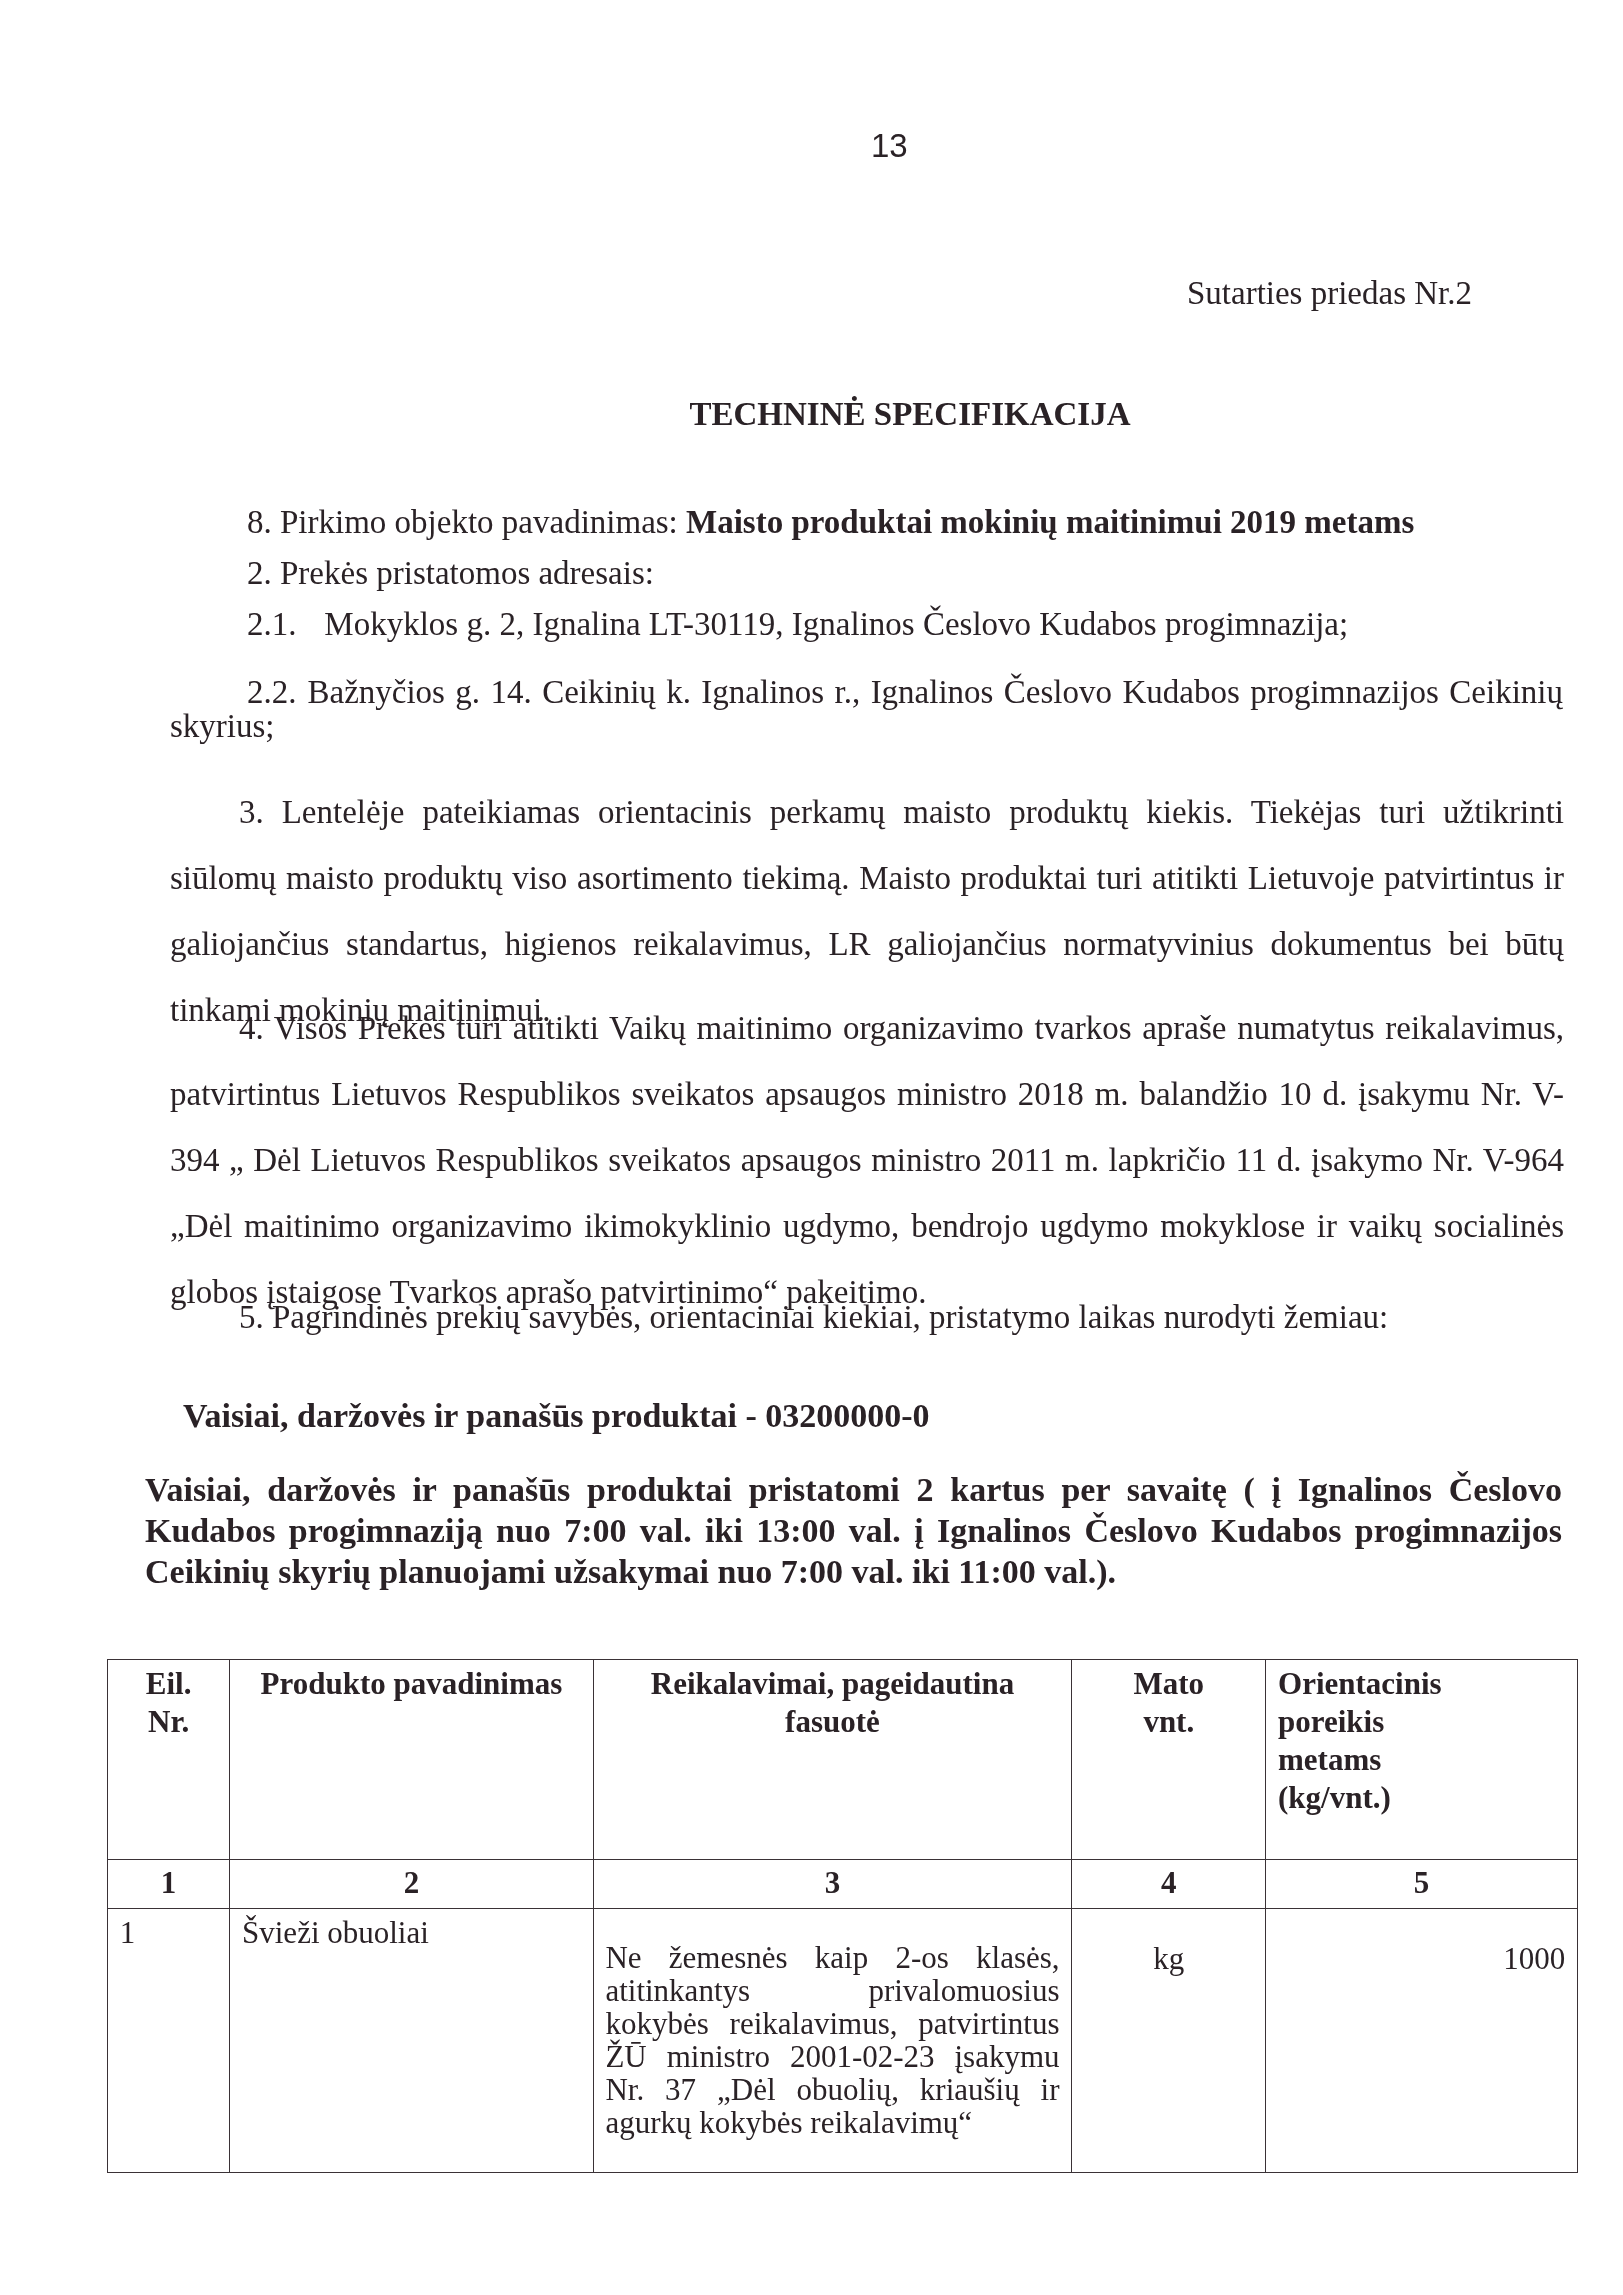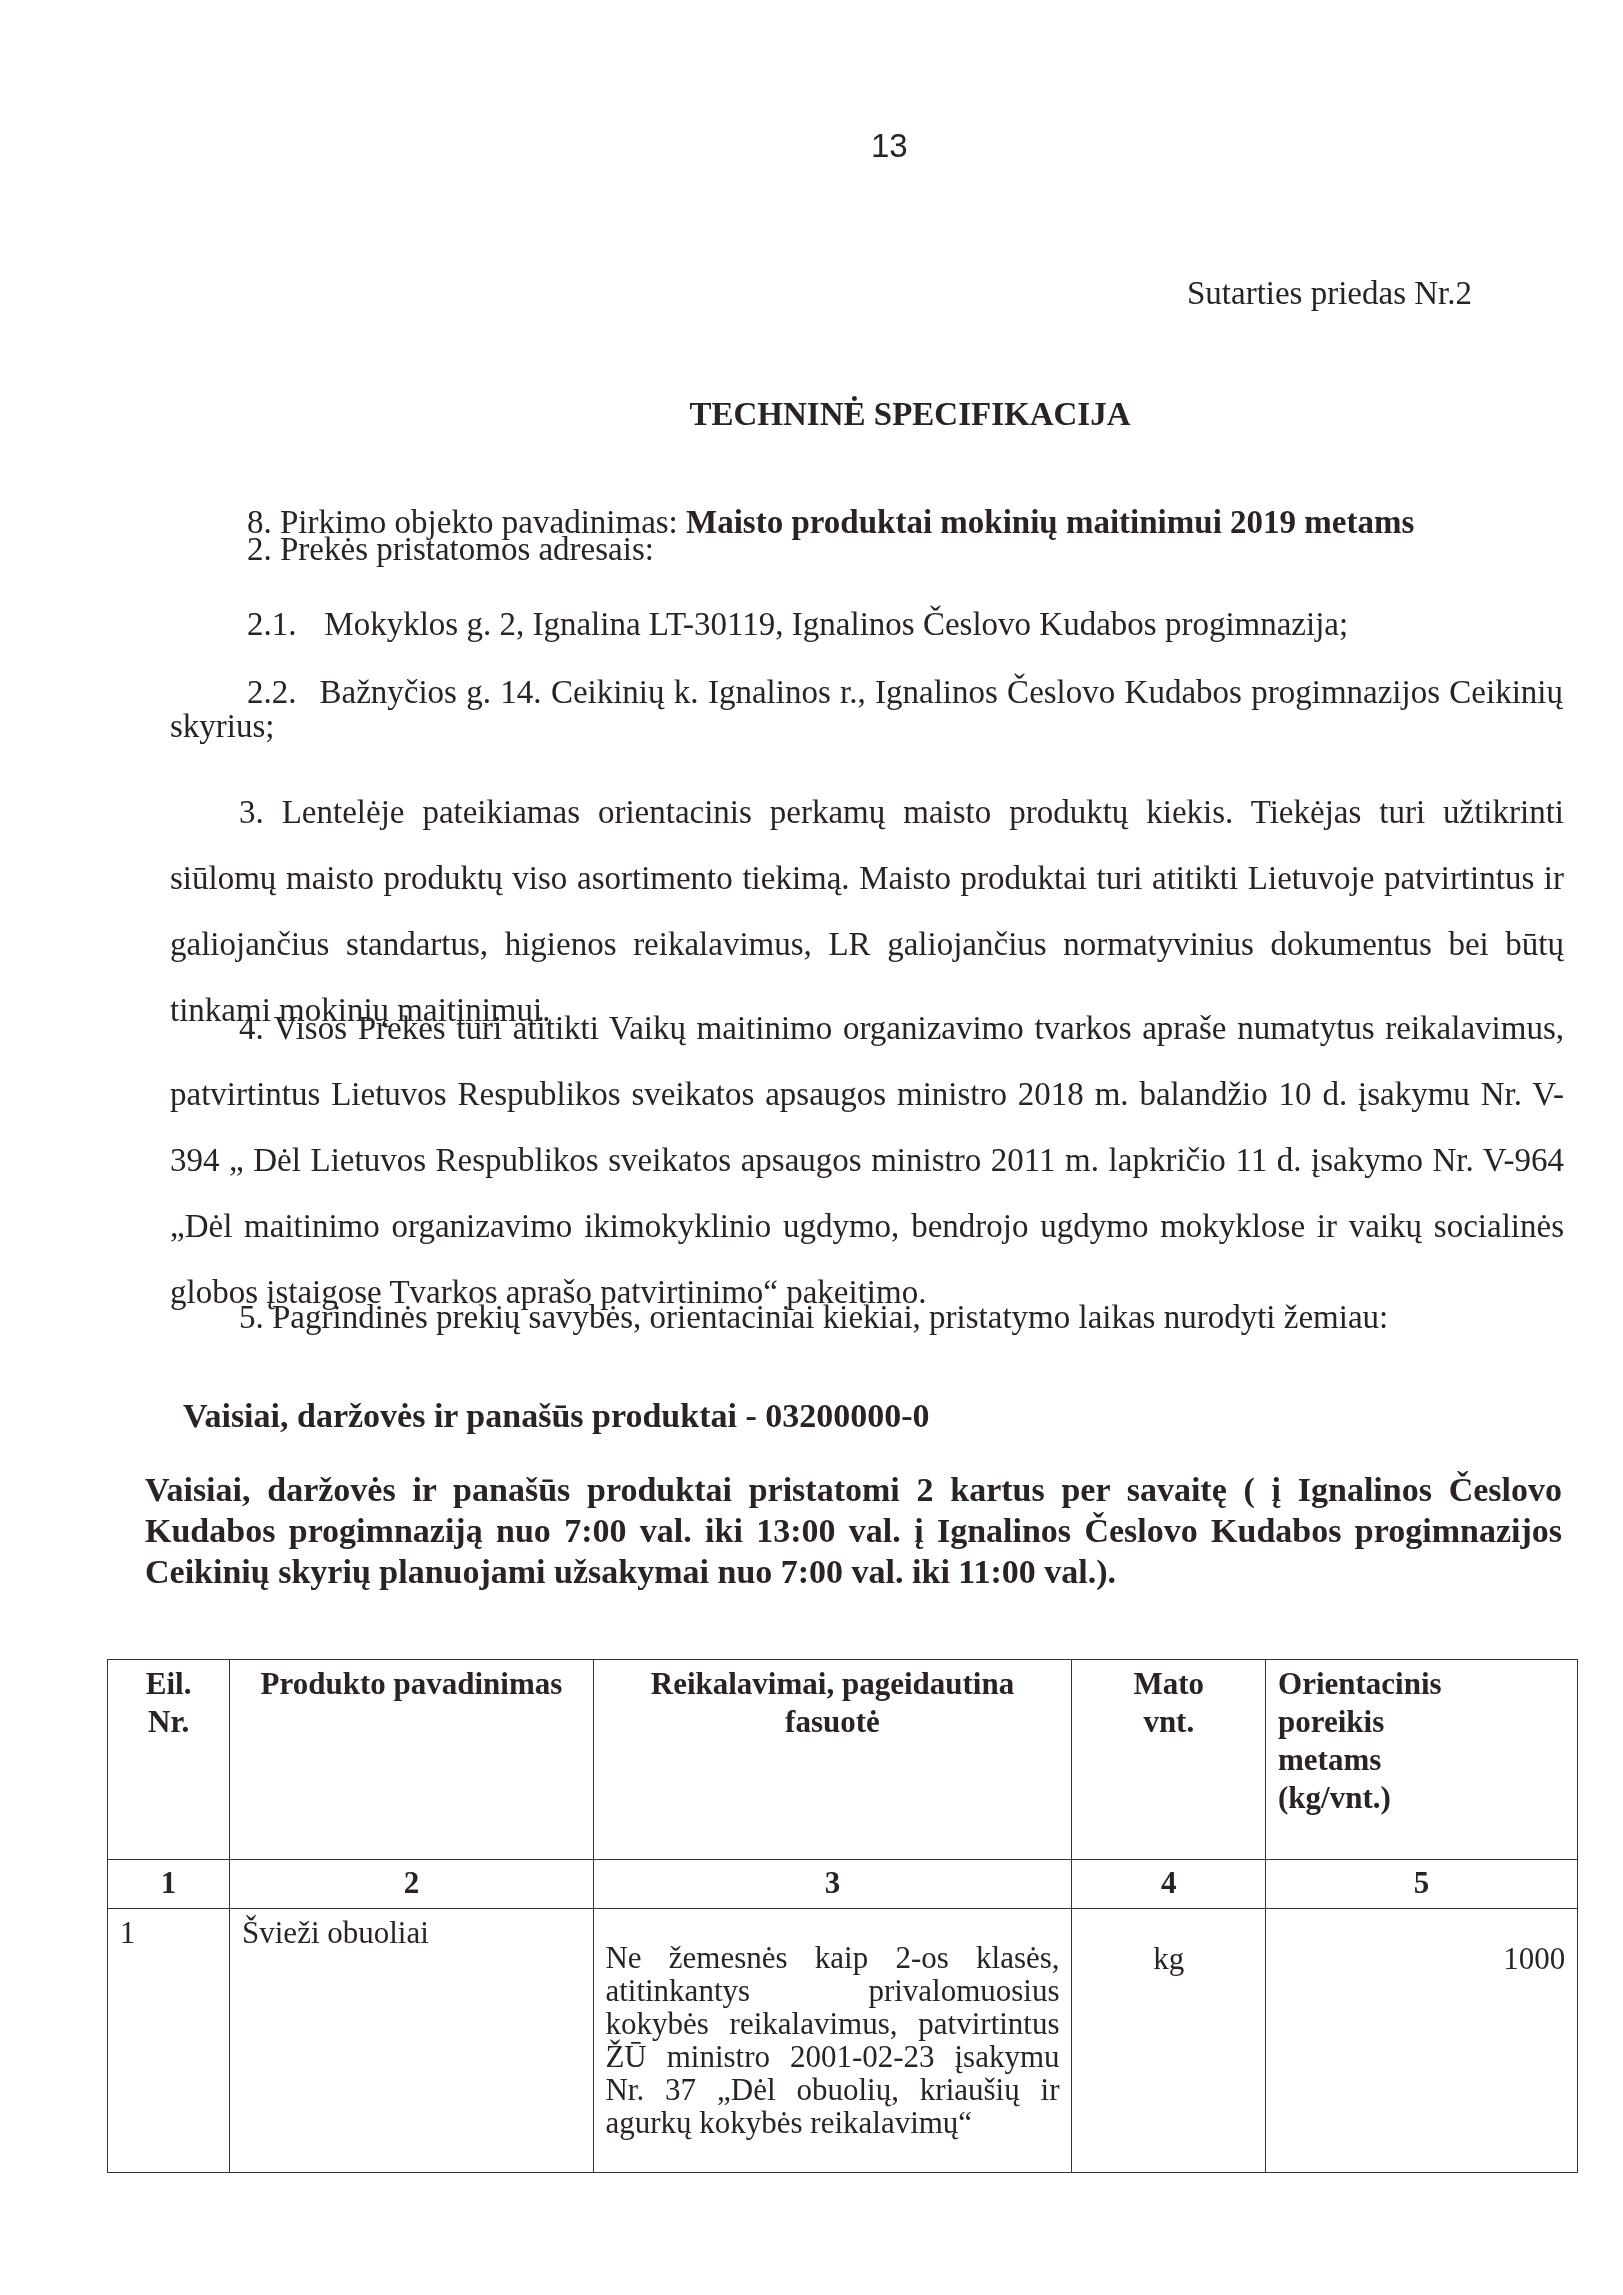--- a/index.html
+++ b/index.html
@@ -64,30 +64,30 @@
 <body>
 
 <div class="page-number">13</div>
 <div class="annex">Sutarties priedas Nr.2</div>
 <div class="doc-title">TECHNINĖ SPECIFIKACIJA</div>
 
 <div class="p" style="left:247px; top:504px;">
   <span>8. Pirkimo objekto pavadinimas: </span><span class="bold">Maisto produktai mokinių maitinimui 2019 metams</span>
 </div>
 
-<div class="p" style="left:247px; top:531px;">2. Prekės pristatomos adresais:</div>
+<div class="p" style="left:247px; top:555px;">2. Prekės pristatomos adresais:</div>
 
 <div class="p" style="left:247px; top:606px;">
   <span>2.1.</span>
   <span style="margin-left:19.6px;">Mokyklos g. 2, Ignalina LT-30119, Ignalinos Česlovo Kudabos progimnazija;</span>
 </div>
 
 <div class="p" style="left:247px; top:674px; width:1316px; display:flex; justify-content:space-between;">
   <span>2.2.</span>
-  <span style="margin-left:23px; flex:1; text-align:justify; text-align-last:justify;">Bažnyčios g. 14. Ceikinių k. Ignalinos r., Ignalinos Česlovo Kudabos progimnazijos Ceikinių</span>
+  <span style="margin-left:11px; flex:1; text-align:justify; text-align-last:justify;">Bažnyčios g. 14. Ceikinių k. Ignalinos r., Ignalinos Česlovo Kudabos progimnazijos Ceikinių</span>
 </div>
 <div class="p" style="left:170px; top:708px;">skyrius;</div>
 
 <div class="justify-block" style="top:779px;">
   <div class="first">3. Lentelėje pateikiamas orientacinis perkamų maisto produktų kiekis. Tiekėjas turi užtikrinti siūlomų maisto produktų viso asortimento tiekimą. Maisto produktai turi atitikti Lietuvoje patvirtintus ir galiojančius standartus, higienos reikalavimus, LR galiojančius normatyvinius dokumentus bei būtų tinkami mokinių maitinimui.</div>
 </div>
 
 <div class="justify-block" style="top:995px;">
   <div class="first">4. Visos Prekės turi atitikti Vaikų maitinimo organizavimo tvarkos apraše numatytus reikalavimus, patvirtintus Lietuvos Respublikos sveikatos apsaugos ministro 2018 m. balandžio 10 d. įsakymu Nr. V-394 „ Dėl Lietuvos Respublikos sveikatos apsaugos ministro 2011 m. lapkričio 11 d. įsakymo Nr. V-964 „Dėl maitinimo organizavimo ikimokyklinio ugdymo, bendrojo ugdymo mokyklose ir vaikų socialinės globos įstaigose Tvarkos aprašo patvirtinimo“ pakeitimo.</div>
 </div>

